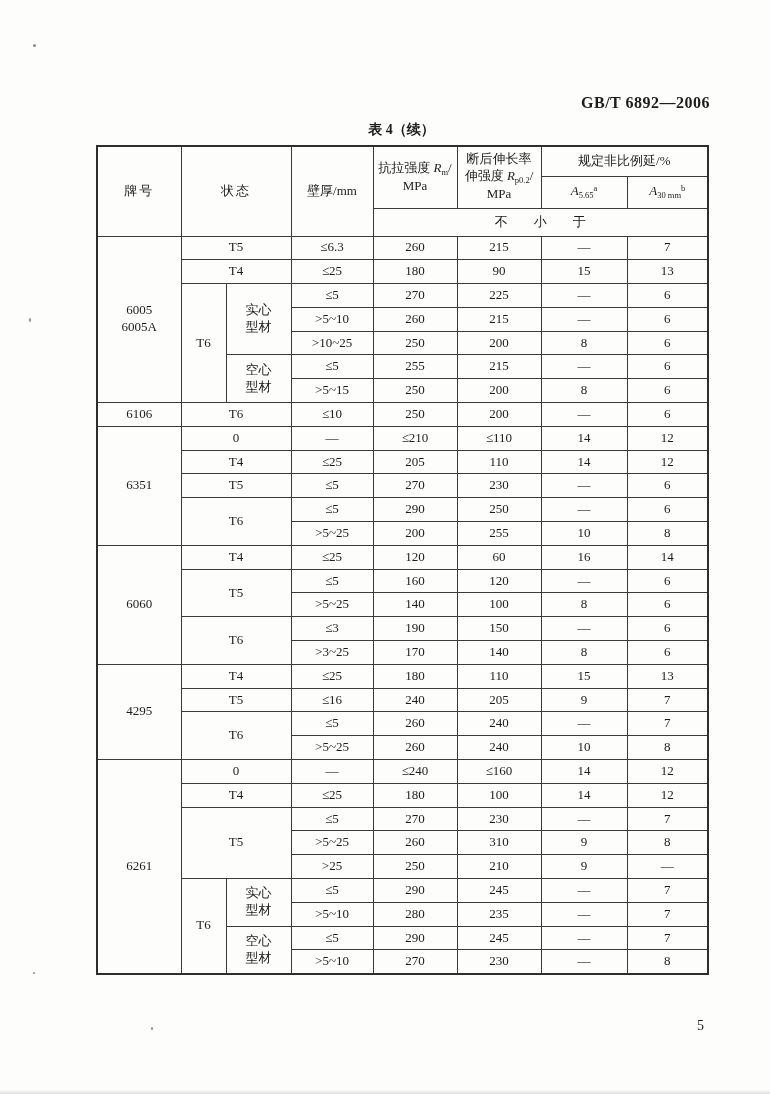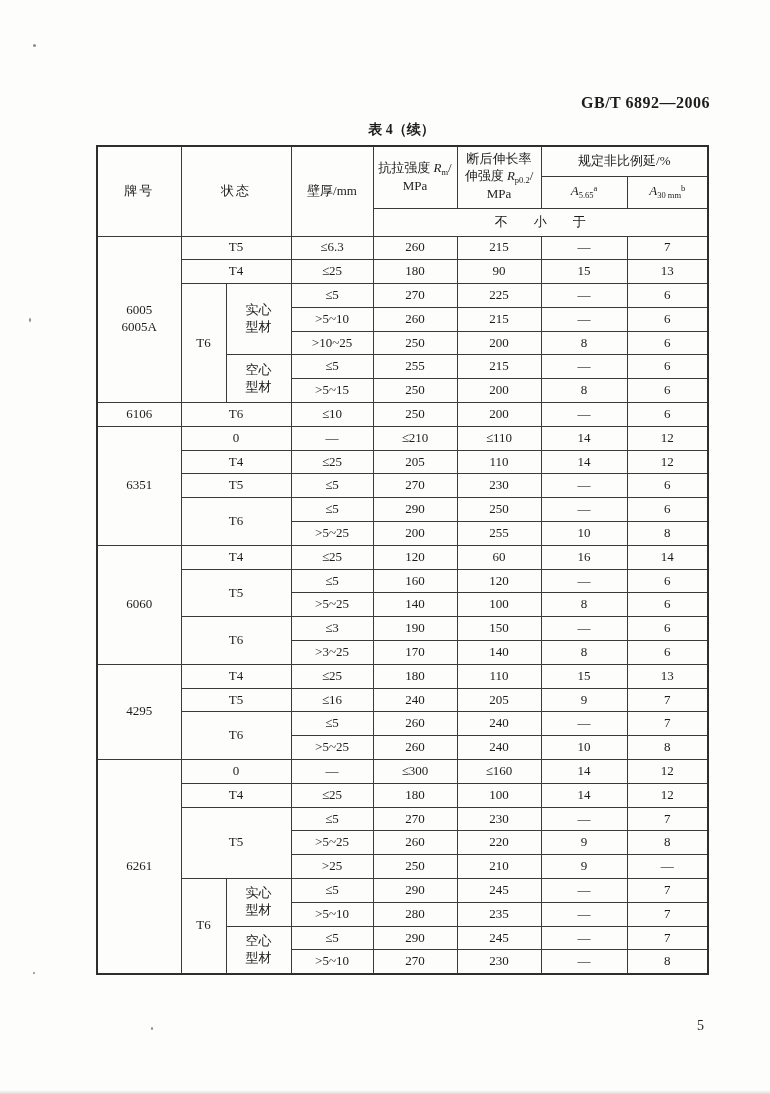--- a/index.html
+++ b/index.html
@@ -295,21 +295,21 @@
           <td>&gt;5~25</td>
           <td>260</td>
           <td>240</td>
           <td>10</td>
           <td>8</td>
         </tr>
         <tr>
           <td rowspan="9" class="multi">6261</td>
           <td colspan="2">0</td>
           <td>—</td>
-          <td>≤300</td>
+          <td>≤240</td>
           <td>≤160</td>
           <td>14</td>
           <td>12</td>
         </tr>
         <tr>
           <td colspan="2">T4</td>
           <td>≤25</td>
           <td>180</td>
           <td>100</td>
           <td>14</td>
@@ -319,21 +319,21 @@
           <td colspan="2" rowspan="3">T5</td>
           <td>≤5</td>
           <td>270</td>
           <td>230</td>
           <td>—</td>
           <td>7</td>
         </tr>
         <tr>
           <td>&gt;5~25</td>
           <td>260</td>
-          <td>220</td>
+          <td>310</td>
           <td>9</td>
           <td>8</td>
         </tr>
         <tr>
           <td>&gt;25</td>
           <td>250</td>
           <td>210</td>
           <td>9</td>
           <td>—</td>
         </tr>

